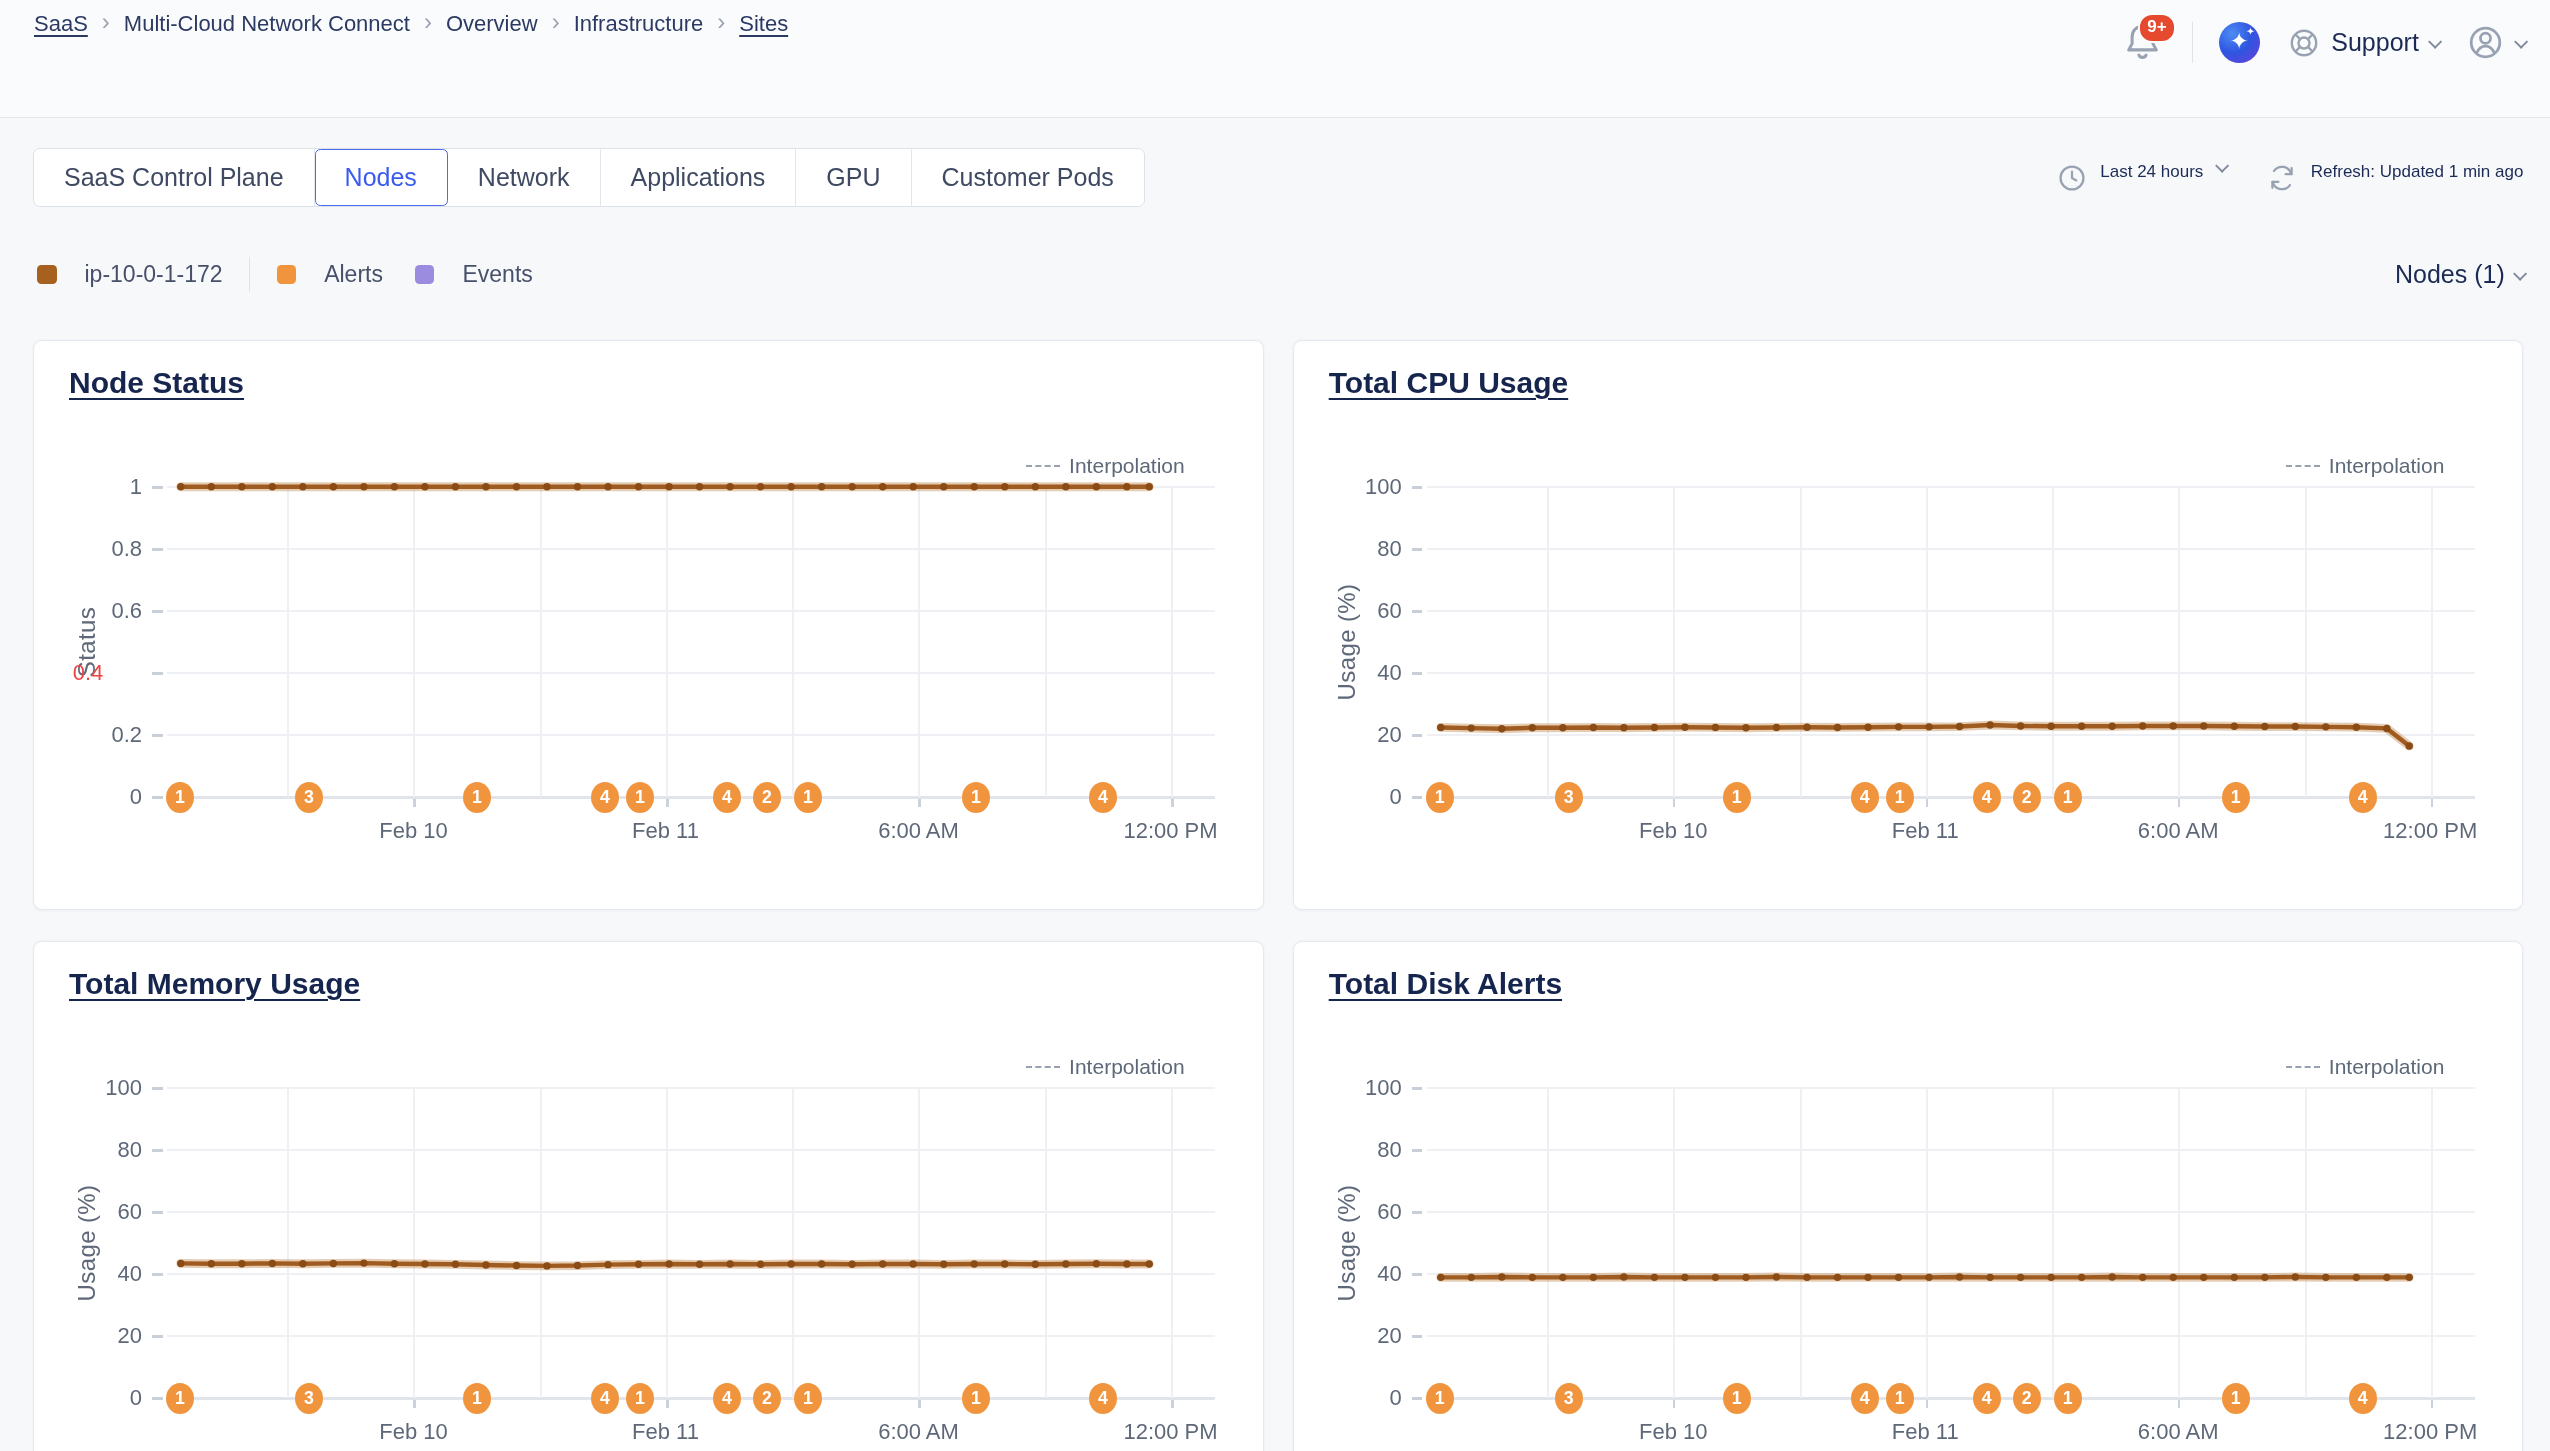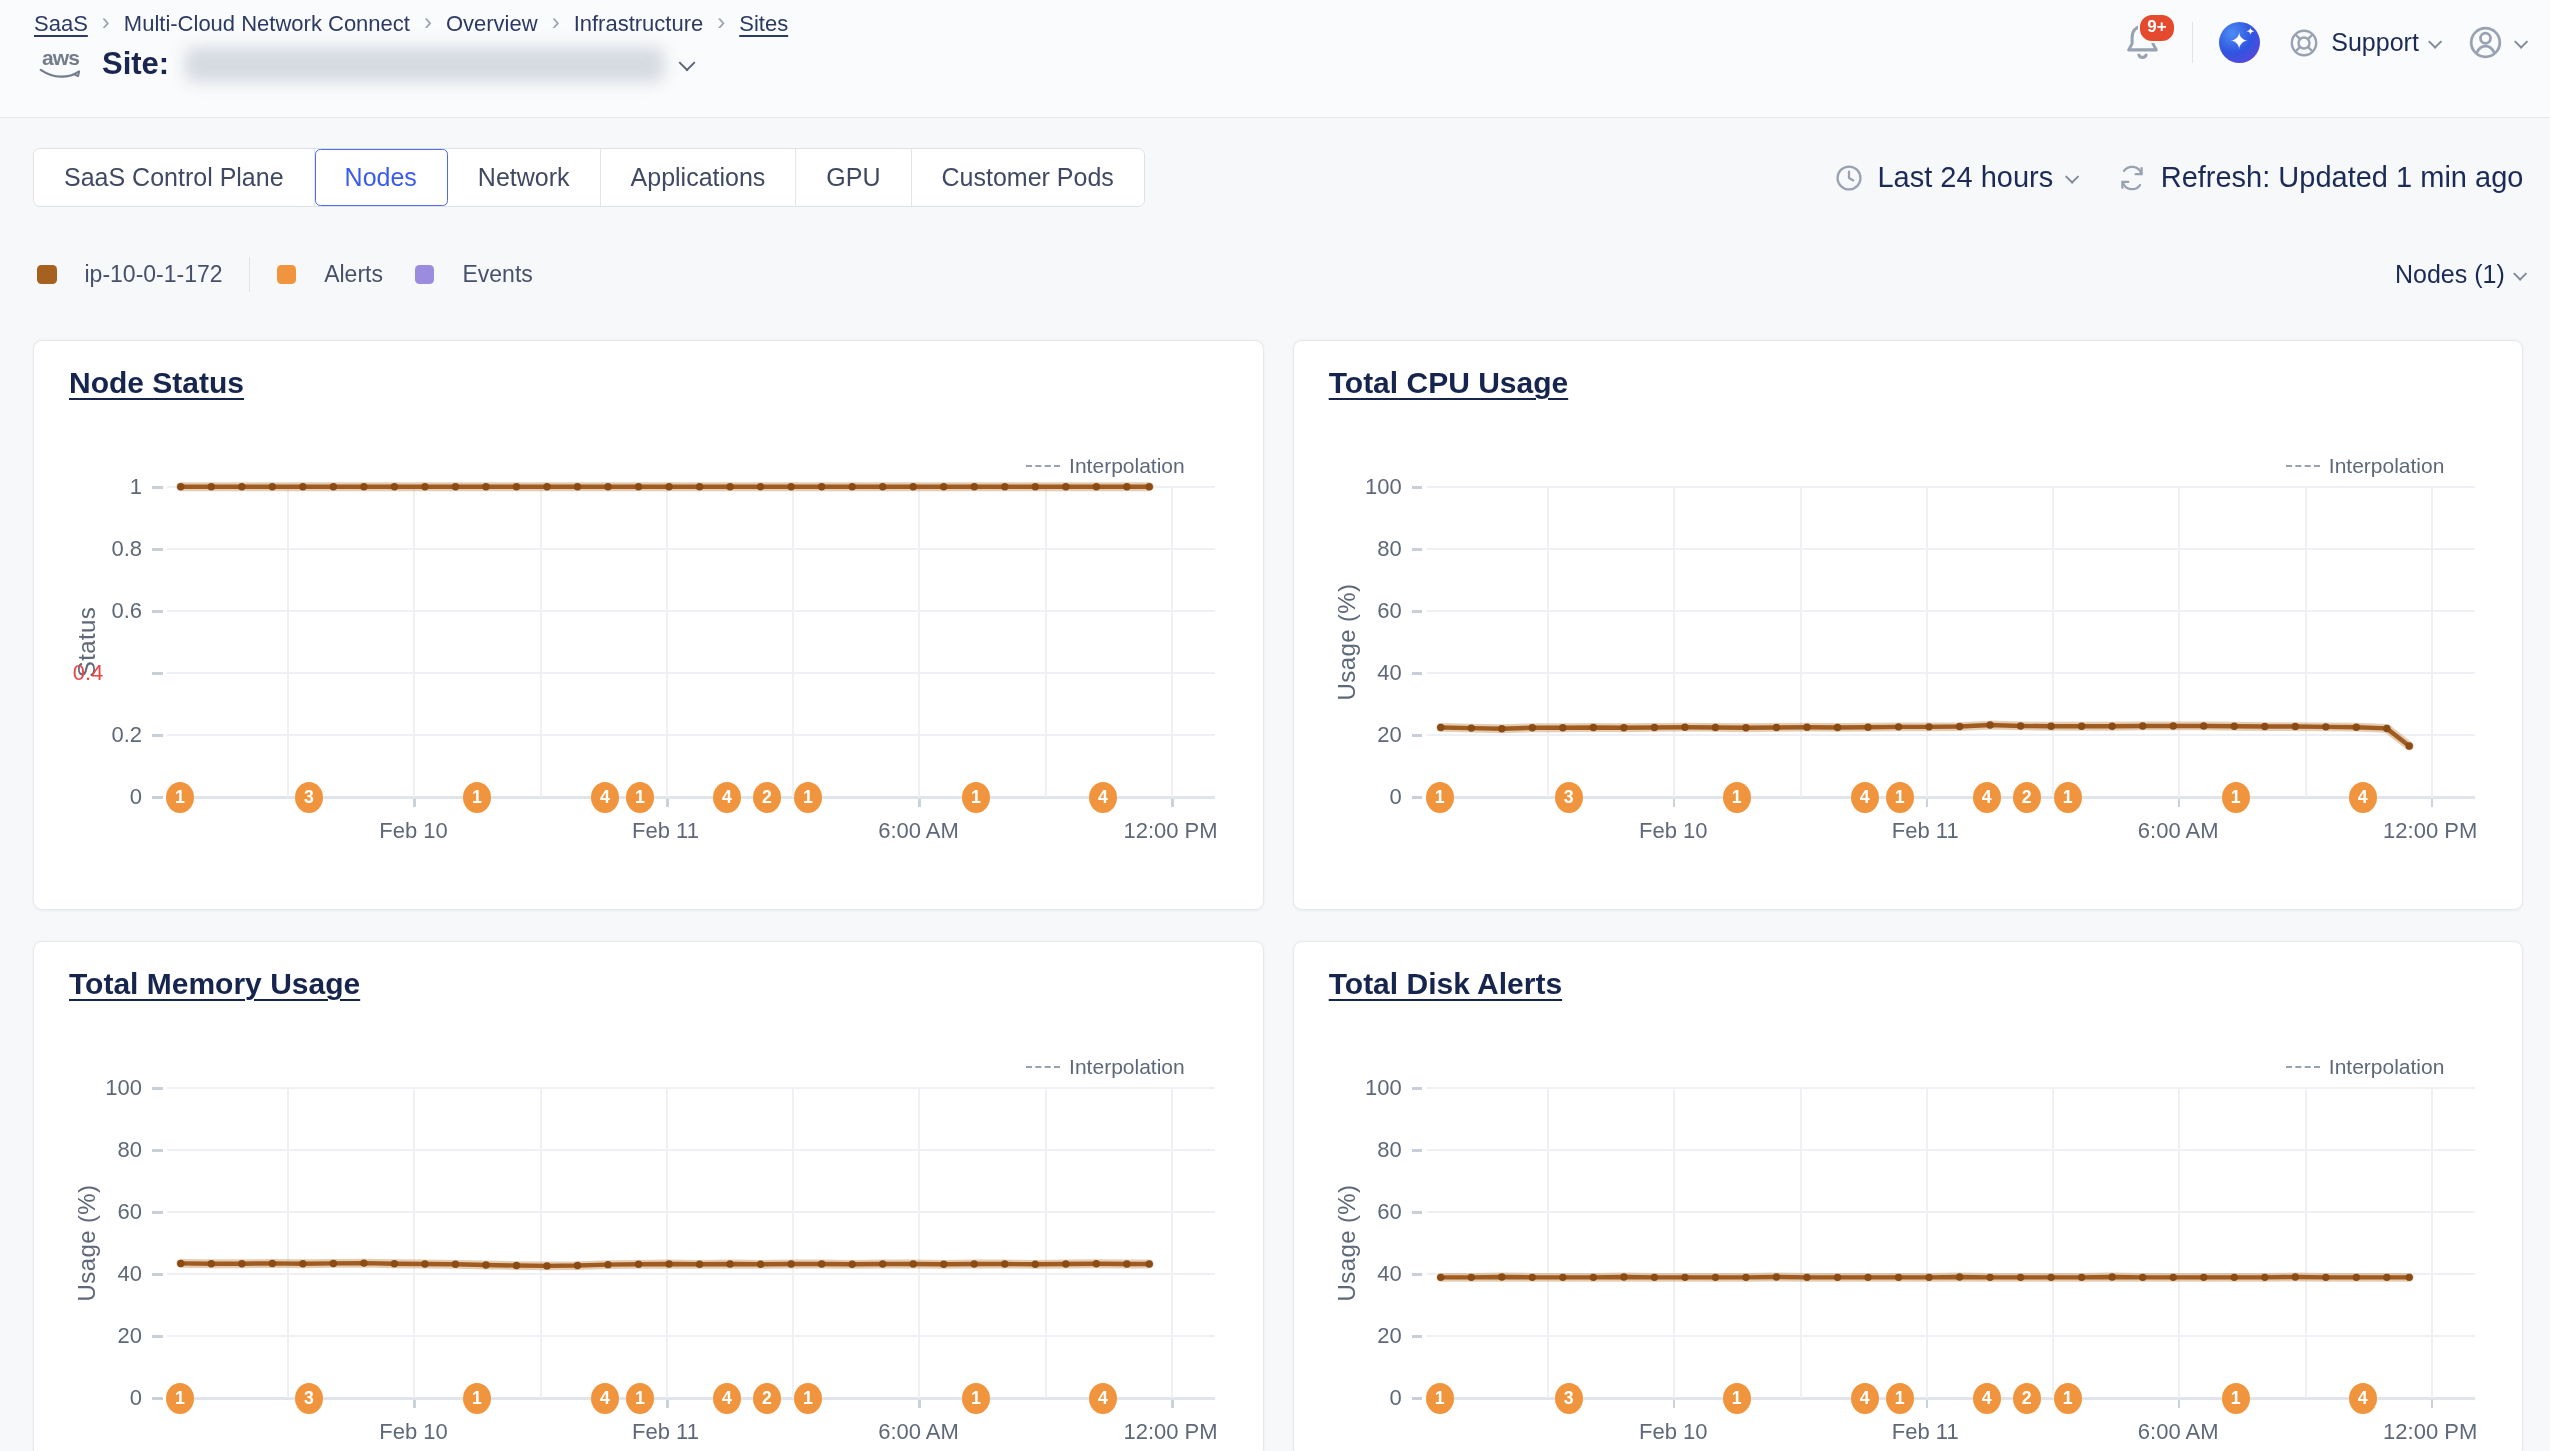--- a/index.html
+++ b/index.html
@@ -32,21 +32,21 @@
   .support-label { font-size:25px; color:#1c2b56; }
   .icon-gray { stroke:#99a2b2; fill:none; stroke-width:1.7; stroke-linecap:round; stroke-linejoin:round; }
   
   .controls { position:absolute; top:148px; left:33px; right:26.6px; display:flex; justify-content:space-between; align-items:center; }
   .tabs { display:flex; background:#fff; border:0.9px solid #dde2e9; border-radius:7px; overflow:visible; }
   .tab { padding:0 30px; height:57px; display:flex; align-items:center; font-size:25px; color:#3f4962; background:#fff; border:none; border-right:0.9px solid #e3e7ed; cursor:pointer; white-space:nowrap; font-family:inherit; }
   .tab:first-child { border-radius:7px 0 0 7px; }
   .tab:last-child { border-right:none; border-radius:0 7px 7px 0; }
   .tab.selected { color:#3a5bf0; outline:1.8px solid #4f6bf2; outline-offset:-1.8px; border-radius:5.3px; }
   .ctrl-right { display:flex; align-items:center; gap:41px; }
-  .ctrl-item { display:flex; align-items:center; gap:12.4px; font-size:29px; color:#1c2b56; cursor:pointer; }
+  .ctrl-item { display:flex; gap:12.4px; font-size:17px; color:#1c2b56; cursor:pointer; }
   
   .legend-row { position:absolute; top:257px; left:37px; right:26.6px; display:flex; justify-content:space-between; align-items:center; }
   .legend-left { display:flex; align-items:center; }
   .legend-item { display:flex; align-items:center; gap:28px; font-size:23px; color:#47506a; }
   .legend-sq { width:19.5px; height:19.5px; border-radius:4.4px; }
   .legend-div { width:0.9px; height:35px; background:#e0e4ea; margin:0 26.6px; }
   .legend-gap { width:32px; }
   .nodes-select { display:flex; align-items:center; gap:9px; font-size:25px; color:#1c2b56; cursor:pointer; }
   
   .cards { position:absolute; top:340px; left:33px; right:26.6px; display:grid; grid-template-columns:1fr 1fr; gap:31px 29px; }
@@ -67,32 +67,20 @@
     <span class="crumb-sep">›</span>
     <span>Multi-Cloud Network Connect</span>
     <span class="crumb-sep">›</span>
     <span>Overview</span>
     <span class="crumb-sep">›</span>
     <span>Infrastructure</span>
     <span class="crumb-sep">›</span>
     <a>Sites</a>
   </div>
 
-  <div class="site-row">
-    <span class="aws-logo">
-      <span class="aws-txt">aws</span>
-      <svg width="46" height="11.5" viewBox="0 0 52 13">
-          <path d="M3 2 C18 12 34 12 46 4" stroke="#737c8c" stroke-width="2.4" fill="none" stroke-linecap="round"></path>
-          <path d="M46.5 4 l-1.2 5.2 l-4.8-2.2" stroke="#737c8c" stroke-width="2.2" fill="none" stroke-linecap="round" stroke-linejoin="round"></path>
-        </svg>
-    </span>
-    <span class="site-label">Site:</span>
-    <span class="site-redacted"></span>
-    <span class="chev" style="border-color:#59627a; width:11.5px; height:11.5px;"></span>
-  </div>
 
   <div class="topbar-right">
     <div class="bell-wrap">
       <svg width="43" height="44" viewBox="0 0 24 24">
           <path class="icon-gray" d="M12 3.2 C8.6 3.2 6.2 5.8 6.2 9.2 v3.7 L4.3 16.4 h15.4 L17.8 12.9 V9.2 C17.8 5.8 15.4 3.2 12 3.2 Z"></path>
           <path class="icon-gray" d="M10 19.3 a2.2 2.2 0 0 0 4 0"></path>
         </svg>
       <span class="bell-badge">9+</span>
     </div>
     <div class="v-div"></div>

